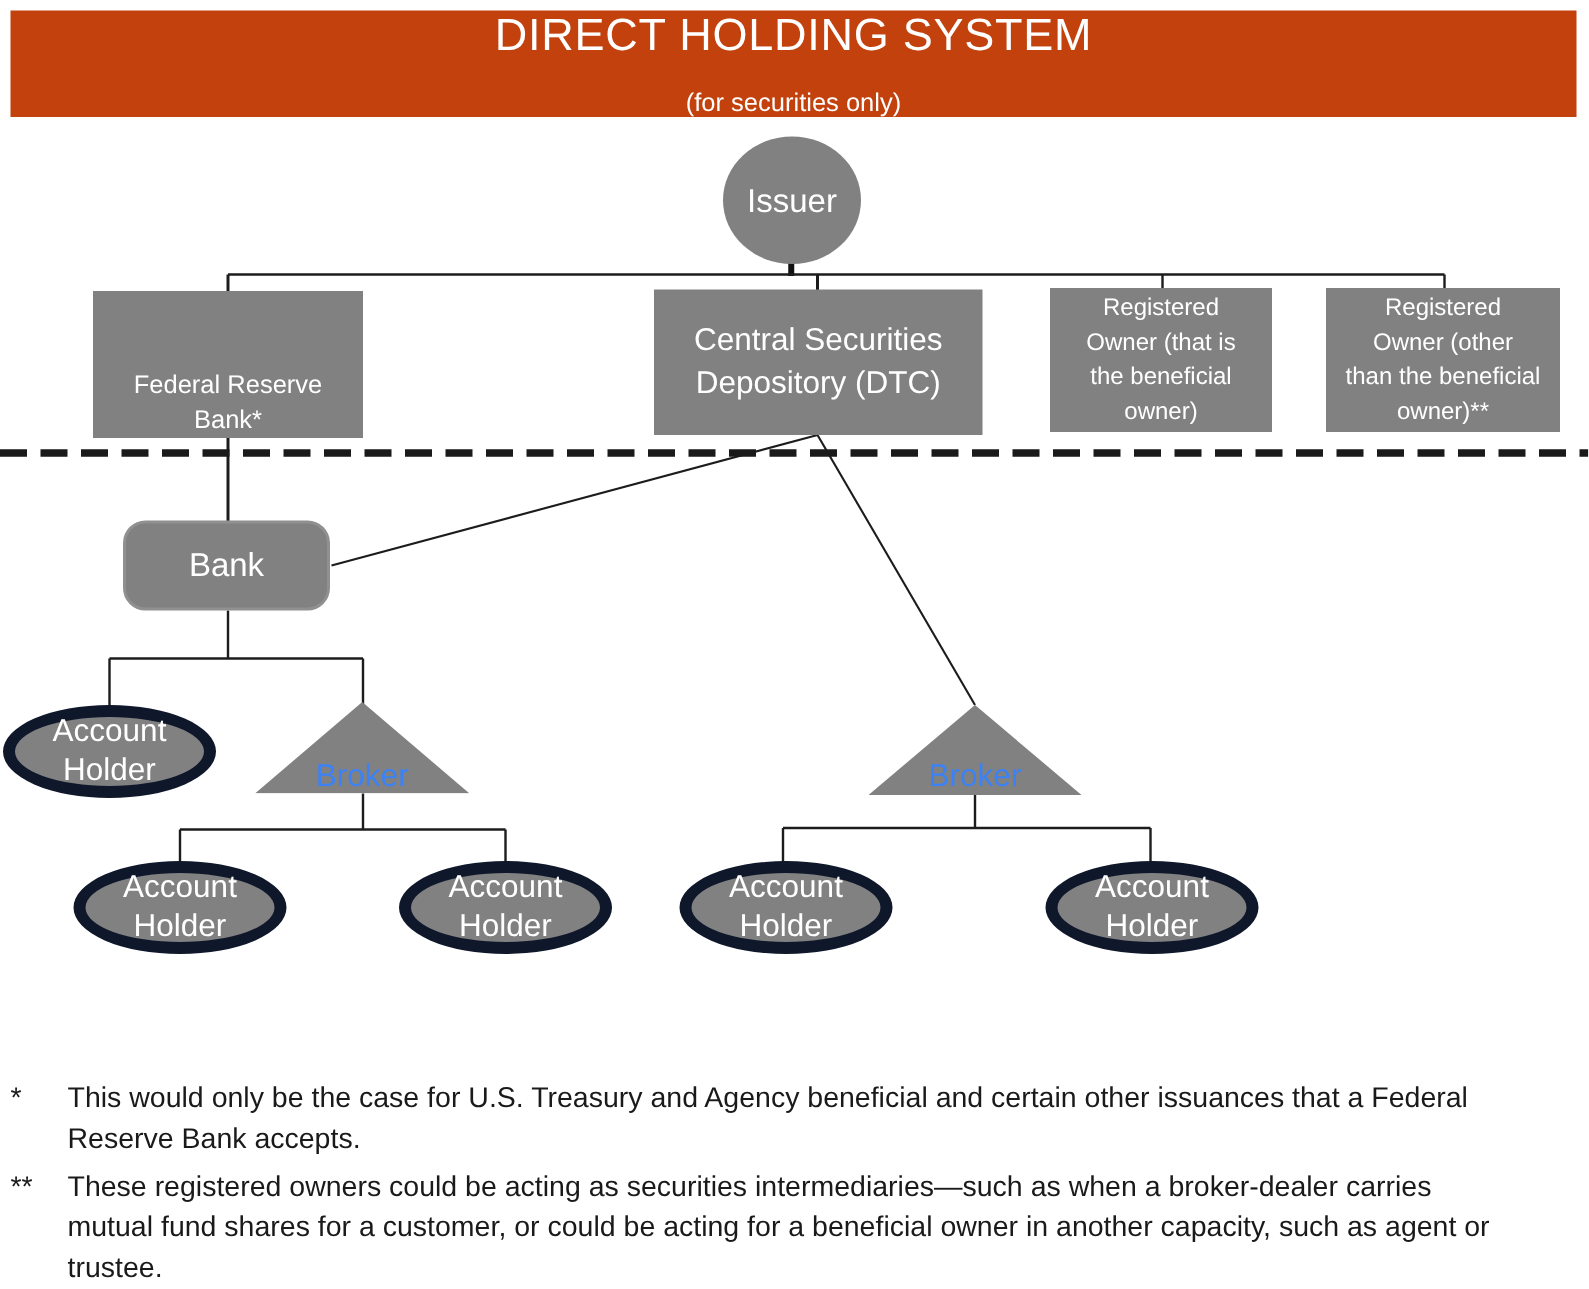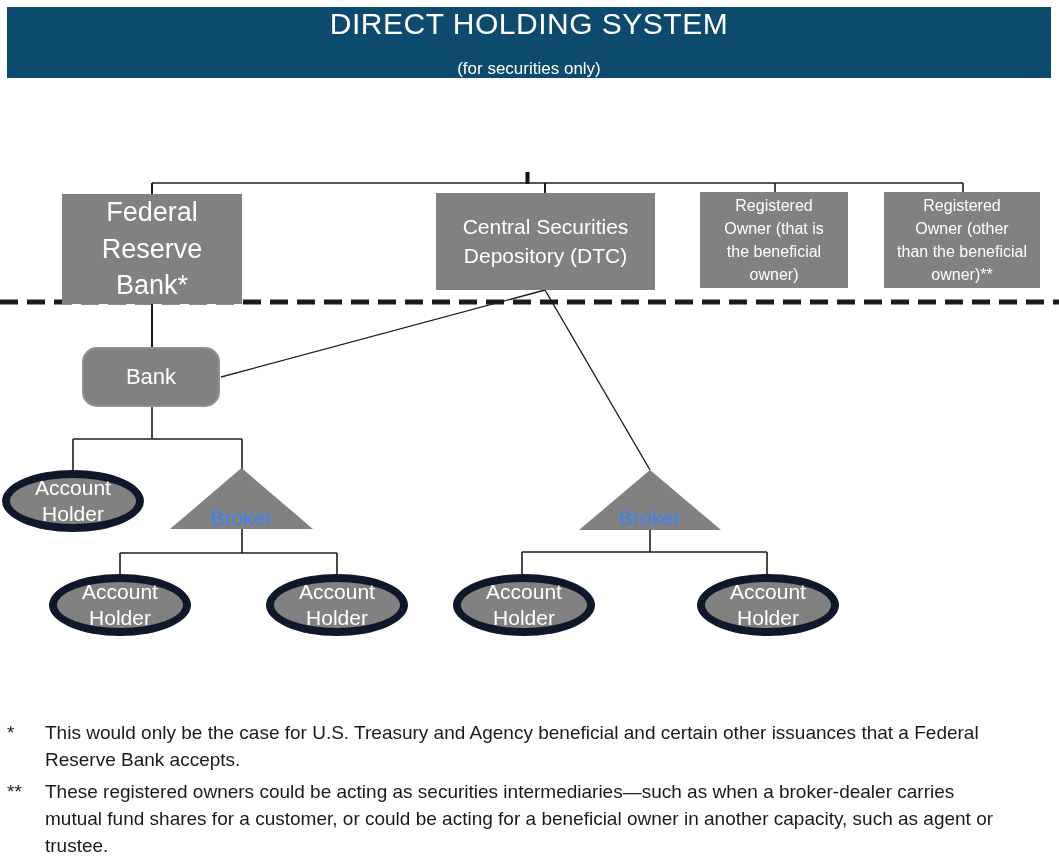--- a/index.html
+++ b/index.html
@@ -7,21 +7,21 @@
   body {
     font-family: "Liberation Sans", "DejaVu Sans", sans-serif;
     width: 1059px; height: 859px;
     position: relative; overflow: hidden;
   }
   .stage { position: absolute; left: 0; top: 0; width: 1059px; height: 859px; }
 
   
   .banner {
     position: absolute; left: 7px; width: 1044px; height: 71px;
-    background: #0c4a6e; color: #ffffff;
+    background: #c2410c; color: #ffffff;
     display: flex; flex-direction: column; align-items: center; justify-content: center;
     text-align: center;
   }
   .banner-top { top: 7px; }
   .banner-bottom { top: 643px; }
   .banner .title { font-size: 30px; letter-spacing: 0.5px; line-height: 1.1; }
   .banner .subtitle { font-size: 17px; margin-top: 19px; }
 
   
   svg.connectors { position: absolute; left: 0; top: 0; width: 1059px; height: 859px; }
@@ -29,21 +29,21 @@
   
   .node {
     position: absolute; background: #818181; color: #ffffff;
     display: flex; align-items: center; justify-content: center;
     text-align: center; white-space: pre-line;
   }
   .node-issuer {
     left: 482px; top: 91px; width: 92px; height: 85px;
     border-radius: 50%; font-size: 22px;
   }
-  .node-frb { left: 62px;  top: 194px; width: 180px; height: 110px; font-size: 27px; line-height: 1.35; }
+  .node-frb { left: 62px;  top: 194px; width: 180px; height: 98px; font-size: 17px; line-height: 1.35; align-items: flex-end; }
   .node-dtc { left: 436px; top: 193px; width: 219px; height: 97px; font-size: 21px; line-height: 1.35; }
   .node-ro1 { left: 700px; top: 192px; width: 148px; height: 96px; font-size: 16px; line-height: 1.45; }
   .node-ro2 { left: 884px; top: 192px; width: 156px; height: 96px; font-size: 16px; line-height: 1.45; }
   .node-bank {
     left: 82px; top: 347px; width: 138px; height: 60px;
     border-radius: 15px; font-size: 22px; border: 2px solid #909090; text-align: right;
   }
   .ellipse {
     width: 142px; height: 62px; border-radius: 50%;
     font-size: 21px; line-height: 1.25; border: 8px solid #0f172a;
@@ -111,20 +111,23 @@
     <line x1="337" y1="553" x2="337" y2="576" stroke="#1c1c1c" stroke-width="1.6"></line>
 
     <line x1="650" y1="529" x2="650" y2="552" stroke="#1c1c1c" stroke-width="1.6"></line>
     <line x1="522" y1="552" x2="767" y2="552" stroke="#1c1c1c" stroke-width="1.6"></line>
     <line x1="522" y1="552" x2="522" y2="576" stroke="#1c1c1c" stroke-width="1.6"></line>
     <line x1="767" y1="552" x2="767" y2="576" stroke="#1c1c1c" stroke-width="1.6"></line>
 
     <line x1="0" y1="302" x2="1059" y2="302" stroke="#1a1a1a" stroke-width="5" stroke-dasharray="18 9"></line>
   </svg>
 
+  <div class="node node-issuer">
+    <span>Issuer</span>
+  </div>
 
   <div class="node node-frb">
     <span>Federal Reserve
 Bank*</span>
   </div>
 
   <div class="node node-dtc">
     <span>Central Securities
 Depository (DTC)</span>
   </div>

